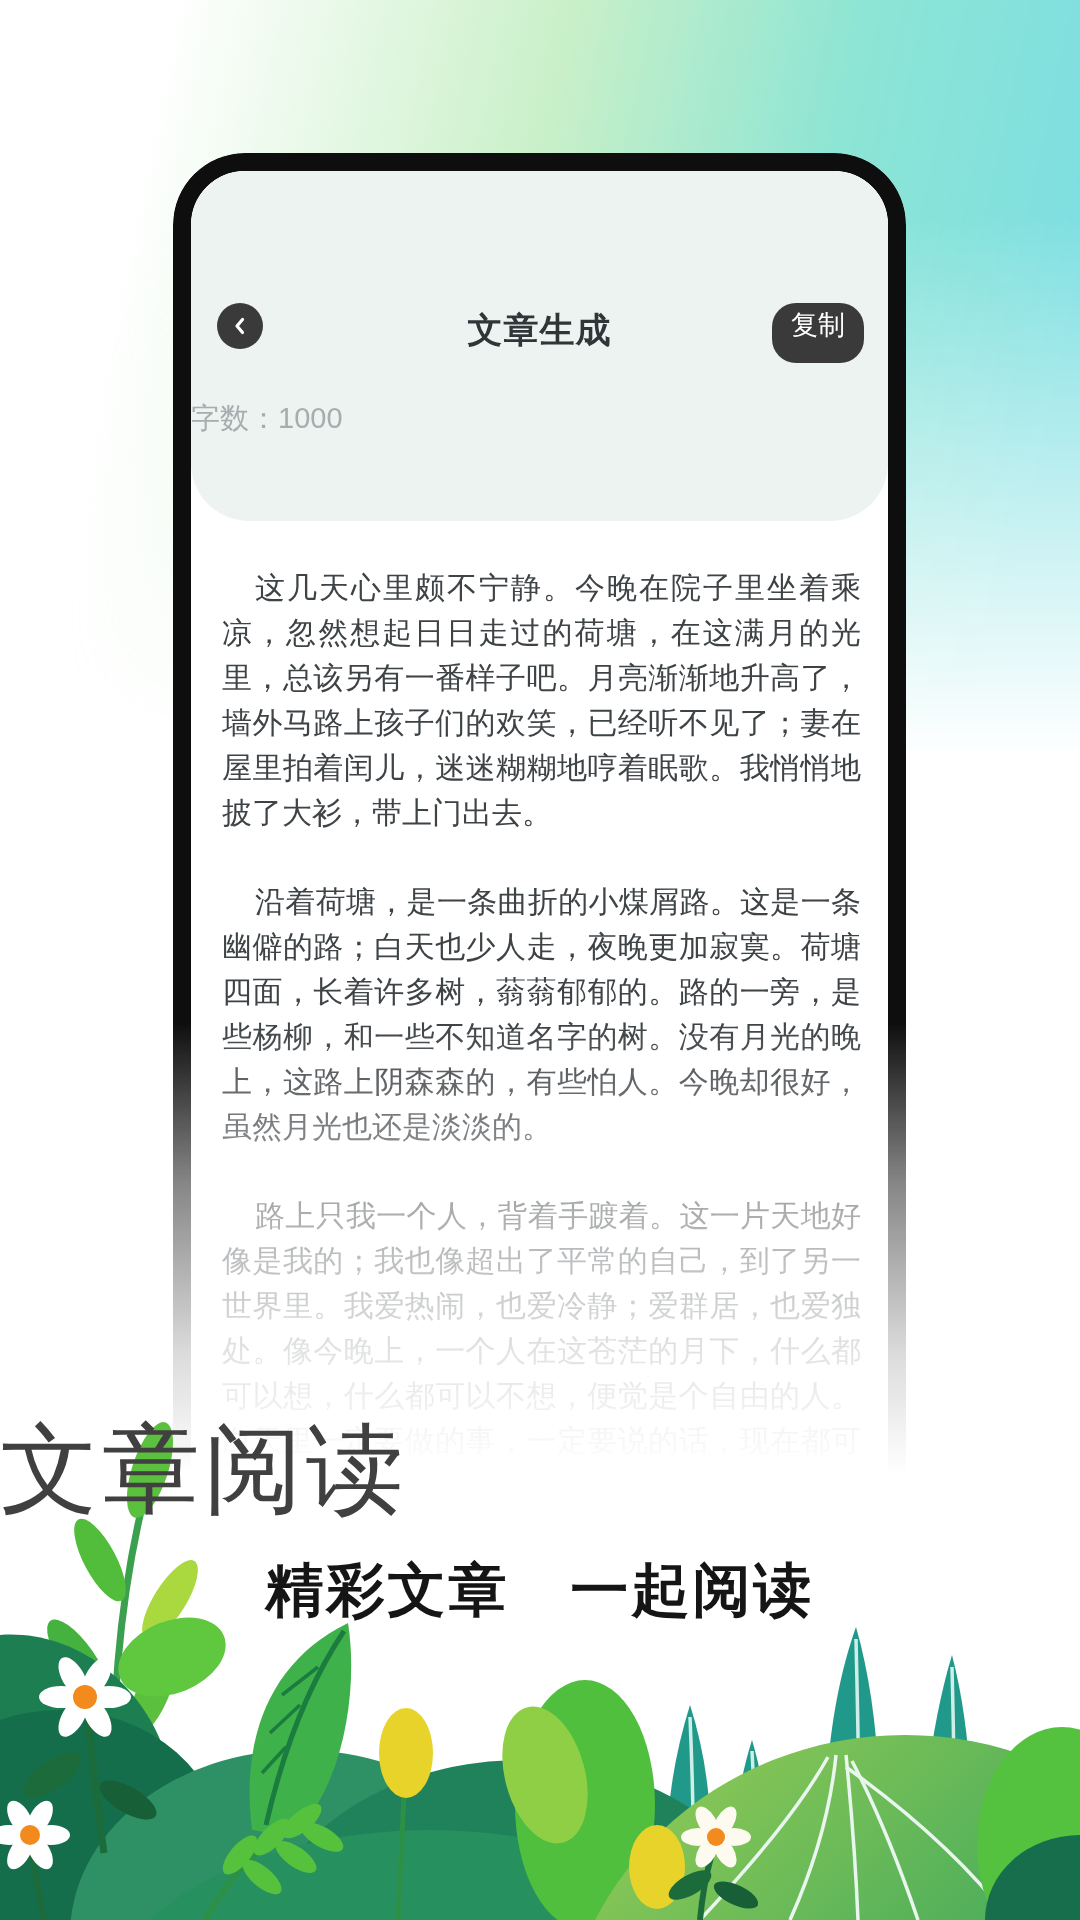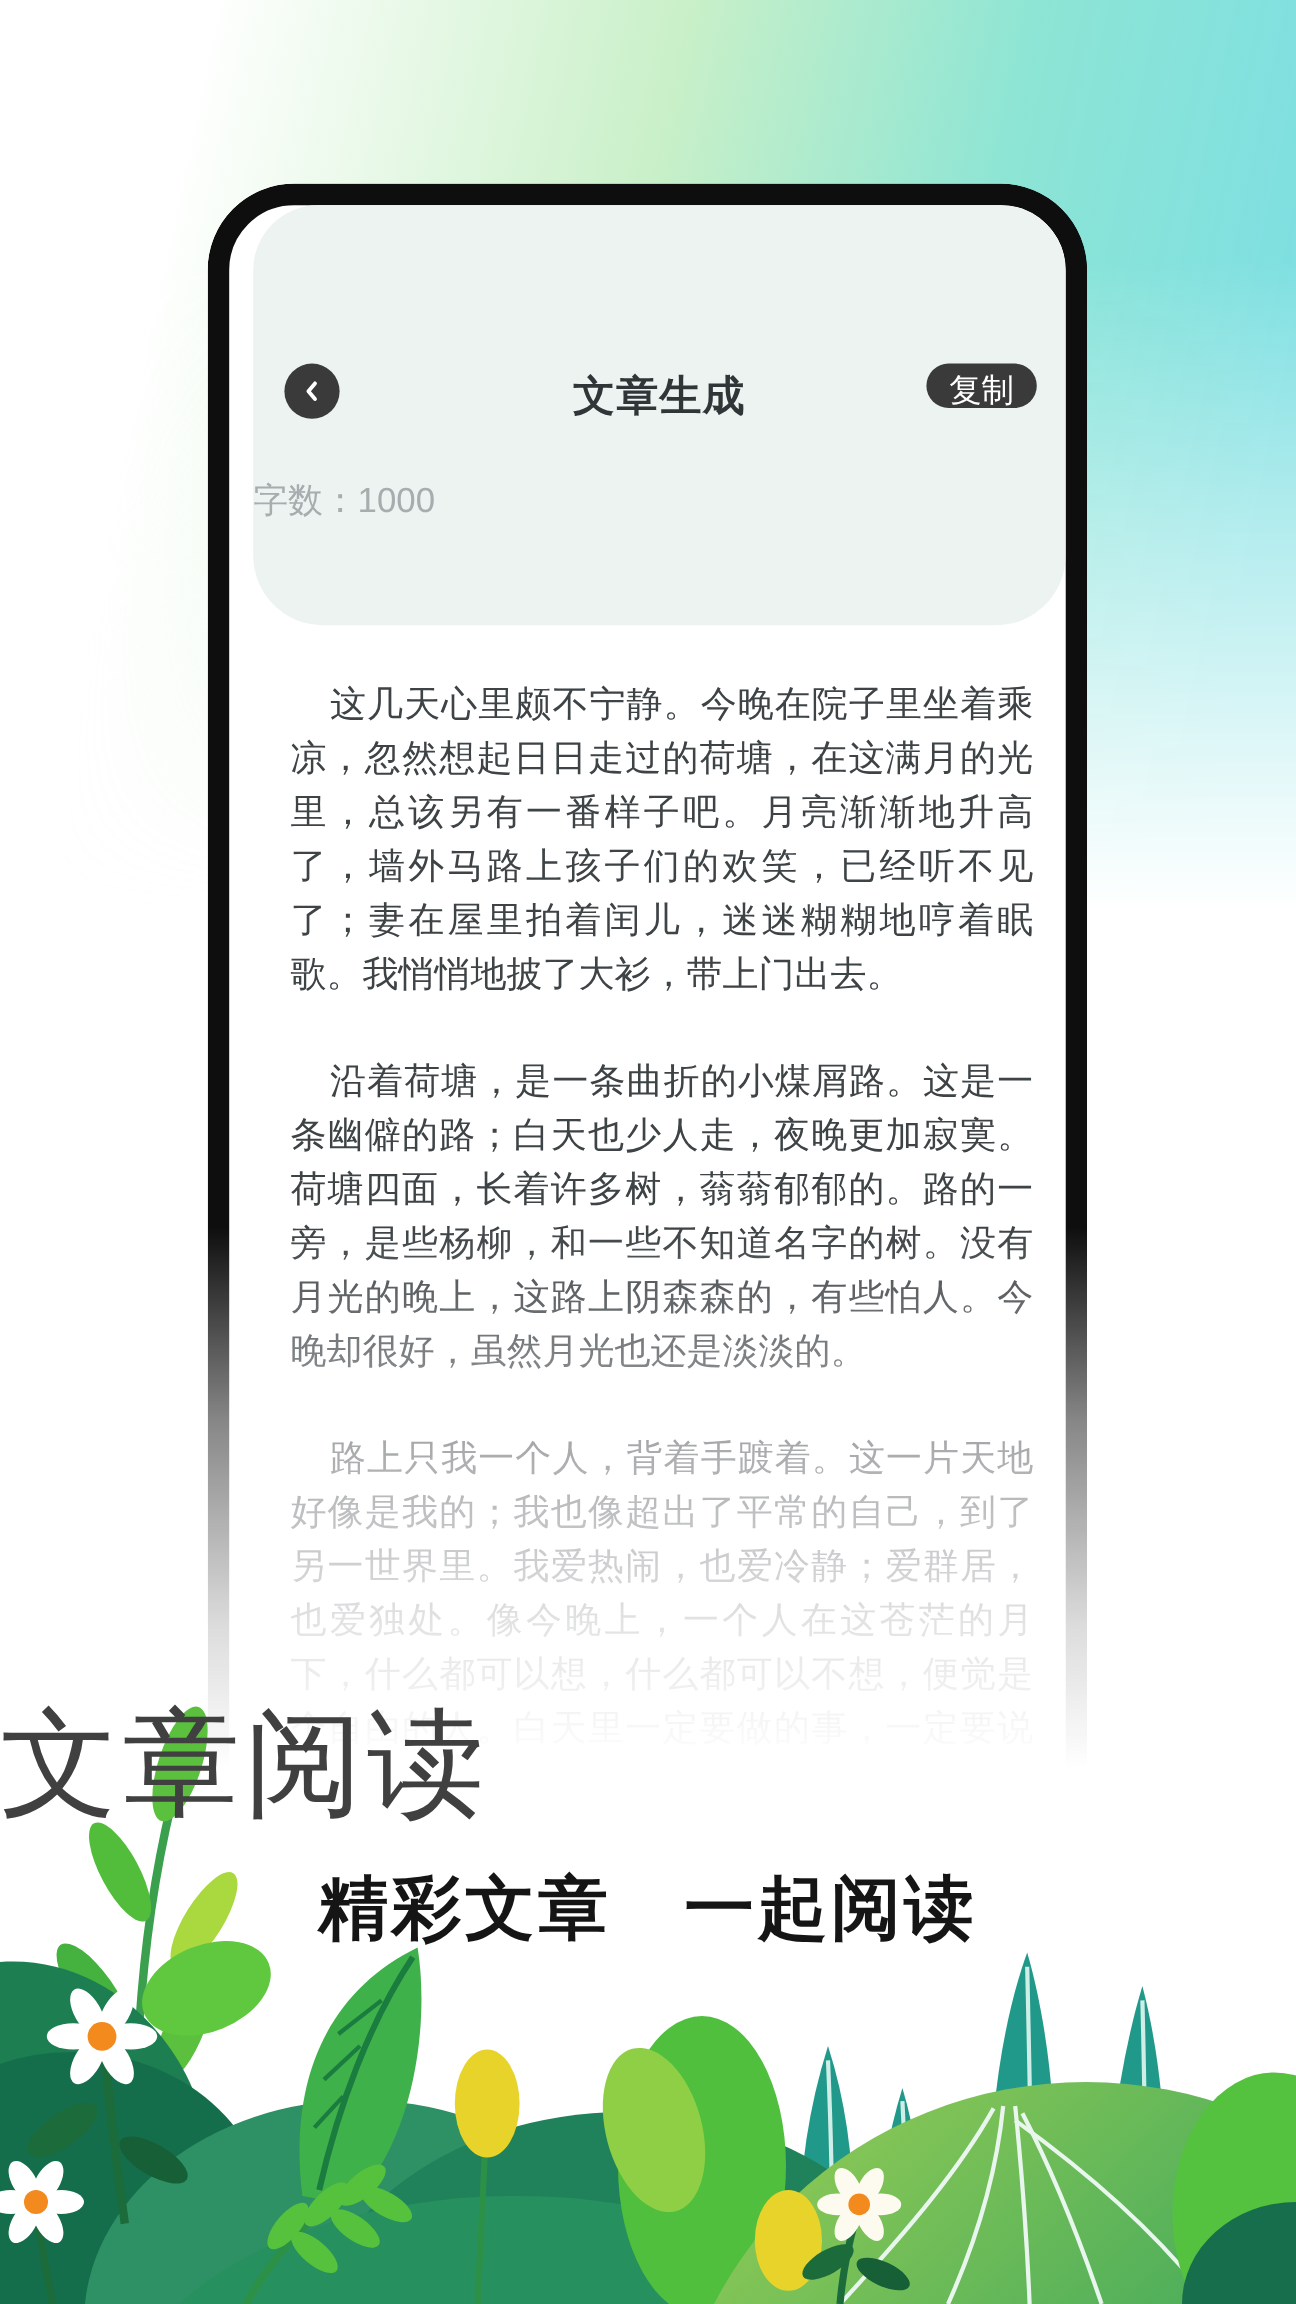--- a/index.html
+++ b/index.html
@@ -19,38 +19,37 @@
     -webkit-mask-image:linear-gradient(to bottom,#000 28%,transparent 97%);
     mask-image:linear-gradient(to bottom,#000 28%,transparent 97%);
   }
   
   .phone{
     position:absolute;left:173px;top:153px;width:733px;height:1380px;
     box-sizing:border-box;border:18px solid #0e0e0e;border-radius:72px;
     background:#ffffff;overflow:hidden;z-index:2;
     -webkit-mask-image:linear-gradient(to bottom,#000 0,#000 870px,rgba(0,0,0,.5) 1030px,rgba(0,0,0,.15) 1200px,transparent 1320px);
     mask-image:linear-gradient(to bottom,#000 0,#000 870px,rgba(0,0,0,.5) 1030px,rgba(0,0,0,.15) 1200px,transparent 1320px);
-    padding-left:20px;
   }
   .screen{position:relative;width:100%;height:100%;background:#ffffff;border-radius:54px 54px 0 0;}
   .top-panel{
     position:relative;height:350px;background:#edf3f1;
     border-radius:54px 54px 58px 58px;
   }
   .hdr-back{
     position:absolute;left:26px;top:132px;width:46px;height:46px;border-radius:50%;
     background:#3a3a3a;display:flex;align-items:center;justify-content:center;cursor:pointer;
   }
   .hdr-back svg{width:24px;height:24px;display:block;}
   .hdr-title{
     position:absolute;left:0;right:0;top:136px;text-align:center;
     font-size:35px;font-weight:700;color:#303538;letter-spacing:1px;
   }
   .hdr-copy{
-    position:absolute;right:24px;top:132px;height:37px;border-radius:24px;
+    position:absolute;right:24px;top:132px;height:60px;border-radius:24px;
     background:#3a3a3a;color:#ffffff;font-size:27px;line-height:45px;
     padding:0 19px;cursor:pointer;
   }
   .meta{
     position:absolute;left:0;right:0;top:224px;text-align:left;
     font-size:29px;line-height:47px;color:#a7acae;font-weight:400;
   }
   .article{
     position:absolute;top:350px;left:0;right:0;
     padding:44px 26px 0 30px;

